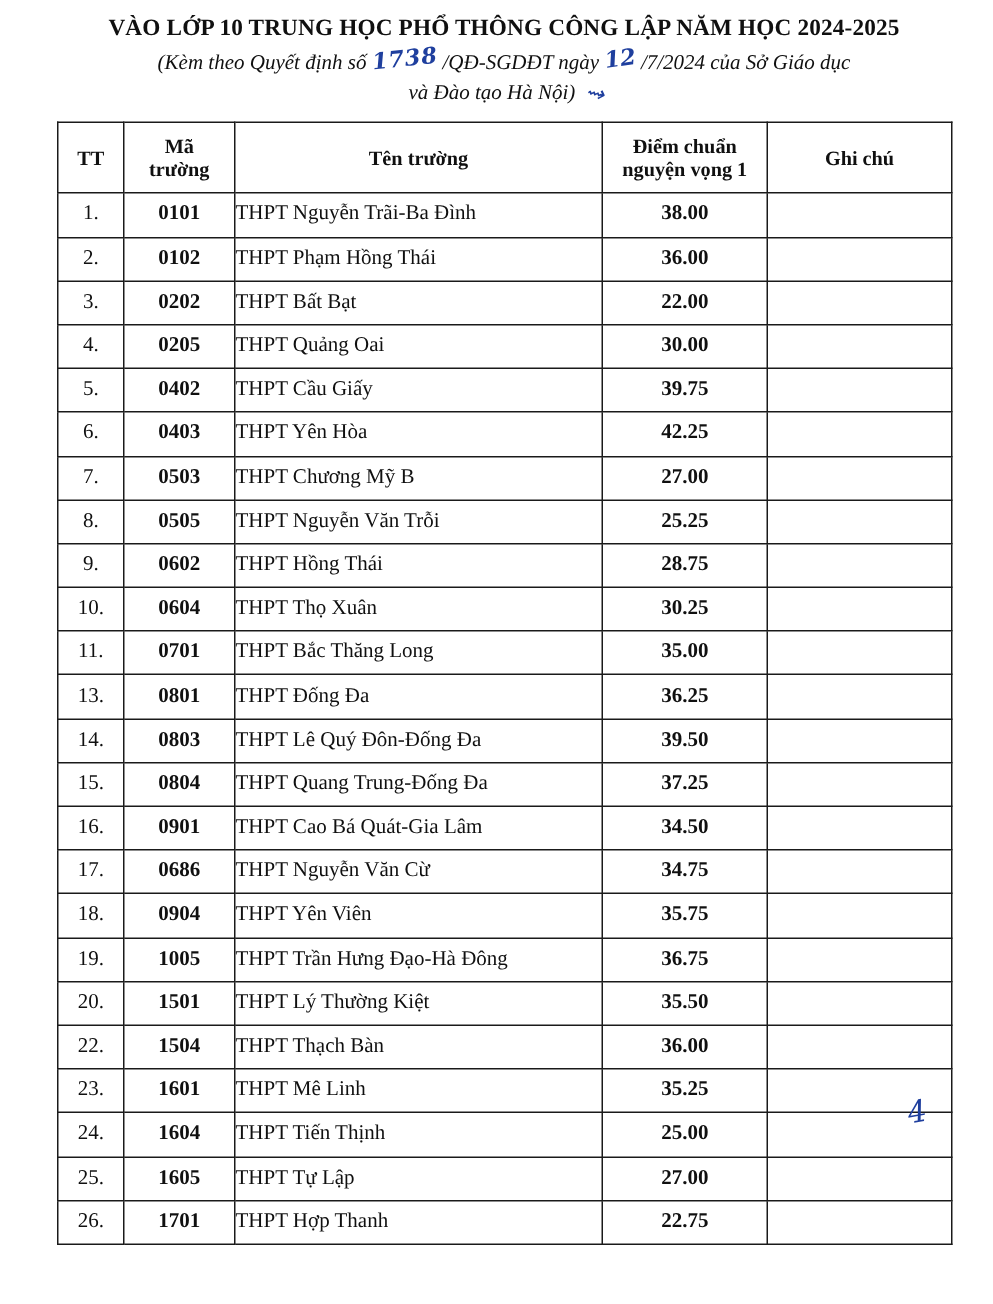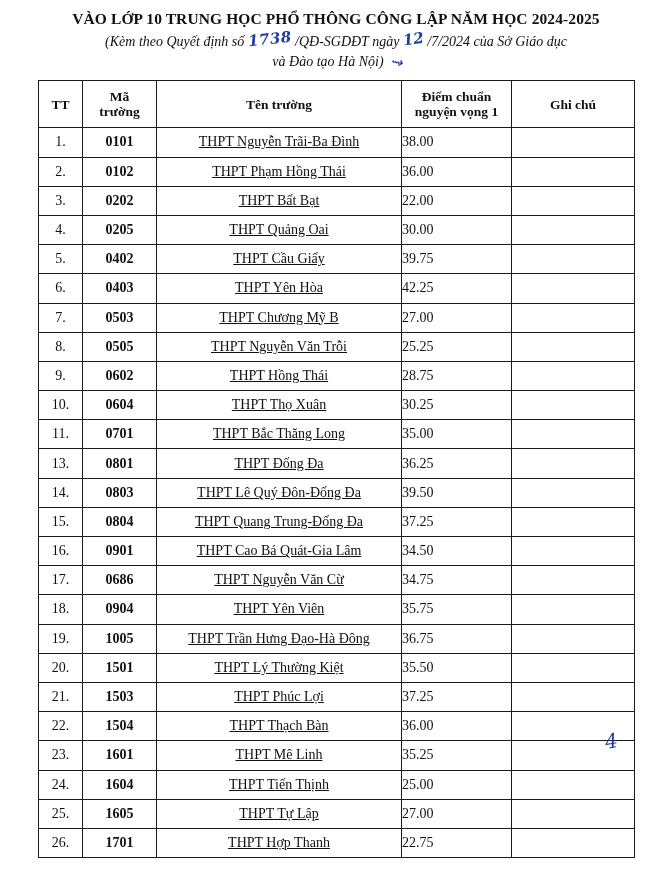--- a/index.html
+++ b/index.html
@@ -103,28 +103,27 @@
   }
   td.c-tt {
     text-align: center;
     padding-left: 2px;
   }
   td.c-ma {
     text-align: center;
     font-weight: bold;
   }
   td.c-ten {
-    text-align: center;
+    text-align: left;
     padding-left: 9px;
     white-space: nowrap;
-    text-decoration: underline;
   }
   td.c-diem {
-    text-align: left;
-    font-weight: normal;
+    text-align: center;
+    font-weight: bold;
   }
   td.c-ghichu {
     text-align: center;
   }
   .page-mark {
     position: absolute;
     right: 44px;
     bottom: 16px;
     font-family: "DejaVu Serif", serif;
     font-style: italic;
@@ -305,27 +304,20 @@
           <td class="c-ghichu"></td>
         </tr>
         <tr>
           <td class="c-tt">20.</td>
           <td class="c-ma">1501</td>
           <td class="c-ten">THPT Lý Thường Kiệt</td>
           <td class="c-diem">35.50</td>
           <td class="c-ghichu"></td>
         </tr>
         <tr>
-          <td class="c-tt">21.</td>
-          <td class="c-ma">1503</td>
-          <td class="c-ten">THPT Phúc Lợi</td>
-          <td class="c-diem">37.25</td>
-          <td class="c-ghichu"></td>
-        </tr>
-        <tr>
           <td class="c-tt">22.</td>
           <td class="c-ma">1504</td>
           <td class="c-ten">THPT Thạch Bàn</td>
           <td class="c-diem">36.00</td>
           <td class="c-ghichu"></td>
         </tr>
         <tr>
           <td class="c-tt">23.</td>
           <td class="c-ma">1601</td>
           <td class="c-ten">THPT Mê Linh</td>

